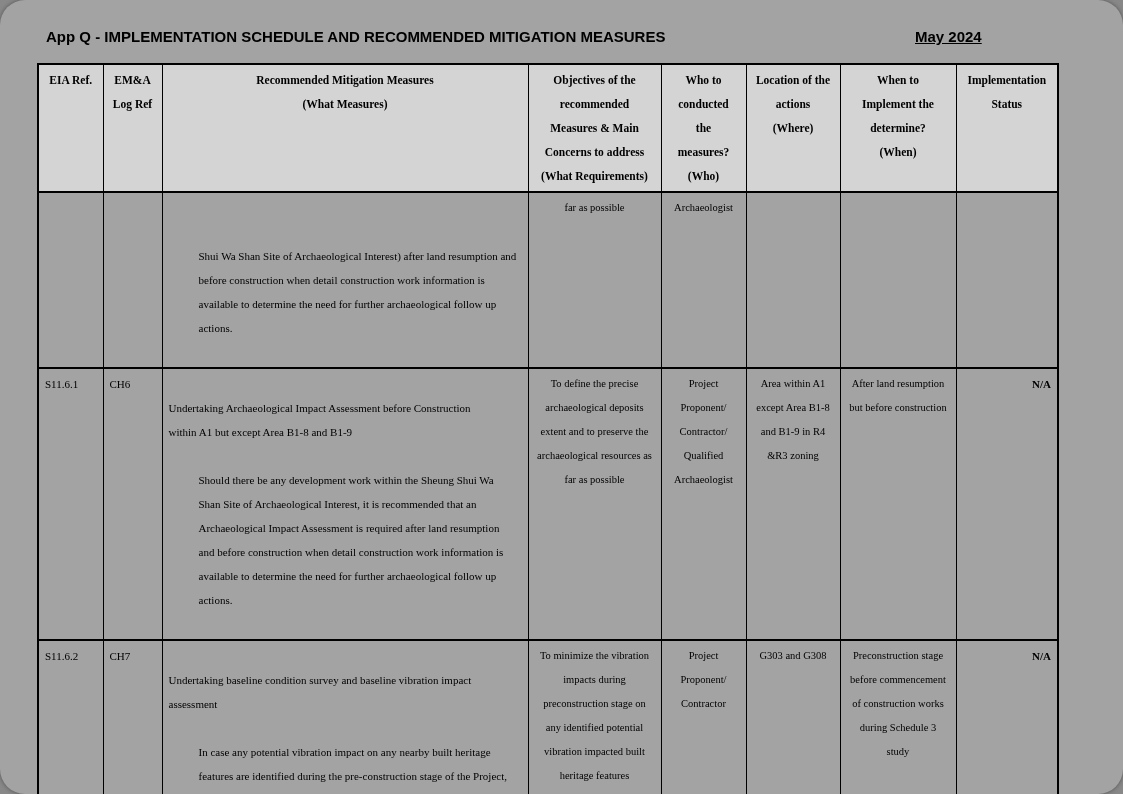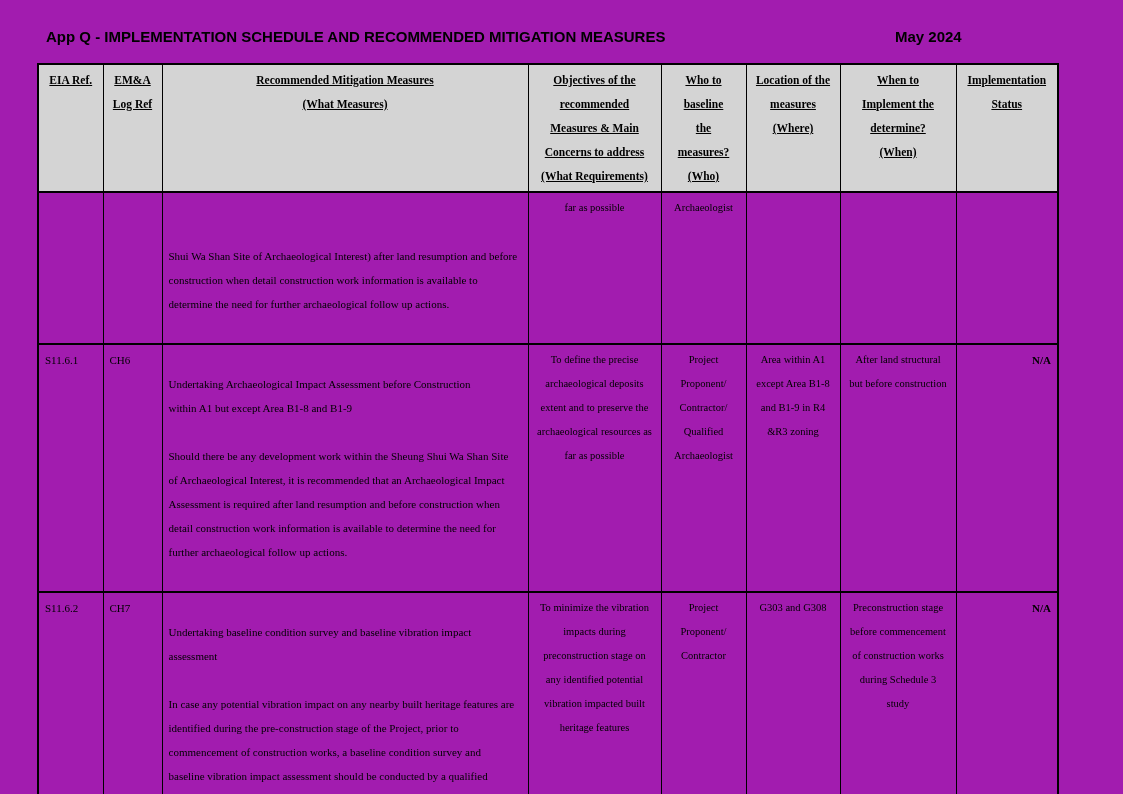--- a/index.html
+++ b/index.html
@@ -1,32 +1,33 @@
 <!DOCTYPE html>
 <html><head>
 <meta charset="utf-8">
 <style>
   html,body{margin:0;padding:0;background:#888;}
   .page{
     position:relative;
     width:1123px;height:794px;
-    background:#a21caf;
+    background:#a3a3a3;
     font-family:"Liberation Serif", serif;
     color:#000;
     overflow:hidden;
     box-shadow:0 0 4px rgba(0,0,0,.4);
+    border-radius:25px;
   }
   .doc-header{
     position:absolute;top:28px;left:46px;right:46px;
     font-family:"Liberation Sans", sans-serif;
     font-weight:bold;font-size:15px;line-height:18px;
     white-space:nowrap;
   }
   .doc-title{position:absolute;left:0;top:0;}
-  .doc-date{position:absolute;left:849px;top:0;}
+  .doc-date{position:absolute;left:869px;top:0;text-decoration:underline;}
   table.schedule-table{
     position:absolute;left:37px;top:63px;
     width:1020px;
     border-collapse:collapse;
     table-layout:fixed;
     border:2px solid #000;
   }
   .schedule-table th,.schedule-table td{
     border:1px solid #000;
     border-bottom-width:2px;
@@ -35,30 +36,30 @@
     line-height:24px;
     white-space:pre-line;
     overflow:hidden;
   }
   .schedule-table th{
     background:#d4d4d4;
     font-weight:bold;
     font-size:11.5px;
     text-align:center;
   }
-  tr.r-head{height:119px;text-decoration:underline;}
+  tr.r-head{height:119px;}
   tr.r0{height:123px;}
   tr.r1{height:168px;}
   tr.r2{height:240px;}
   td.c-eia,td.c-log{font-size:11px;text-align:left;}
   td.c-measures{font-size:11px;text-align:left;padding-right:10px;}
   td.c-obj,td.c-who,td.c-loc,td.c-when{font-size:10.5px;text-align:center;margin-top:36px;}
   td.c-status{font-size:11px;text-align:right;font-weight:bold;}
   .measure-title{display:block;}
-  .measure-body{display:block;}
+  .measure-body{display:block;margin-left:30px;}
   .page-number{
     position:absolute;left:0;right:0;top:721px;
     text-align:center;
     font-size:12px;
     font-family:"Liberation Serif", serif;
   }
 </style>
 </head>
 <body>
 
@@ -86,26 +87,26 @@
         <th>EM&amp;A
 Log Ref</th>
         <th>Recommended Mitigation Measures
 (What Measures)</th>
         <th>Objectives of the
 recommended
 Measures &amp; Main
 Concerns to address
 (What Requirements)</th>
         <th>Who to
-baseline
+conducted
 the
 measures?
 (Who)</th>
         <th>Location of the
-measures
+actions
 (Where)</th>
         <th>When to
 Implement the
 determine?
 (When)</th>
         <th>Implementation
 Status</th>
       </tr>
     </thead>
     <tbody>
@@ -137,21 +138,21 @@
 far as possible</td>
         <td class="c-who">Project
 Proponent/
 Contractor/
 Qualified
 Archaeologist</td>
         <td class="c-loc">Area within A1
 except Area B1-8
 and B1-9 in R4
 &amp;R3 zoning</td>
-        <td class="c-when">After land structural
+        <td class="c-when">After land resumption
 but before construction</td>
         <td class="c-status">N/A</td>
       </tr>
       <tr class="r2">
         <td class="c-eia">S11.6.2</td>
         <td class="c-log">CH7</td>
         <td class="c-measures">
           <span class="measure-title">Undertaking baseline condition survey and baseline vibration impact
 assessment</span>
           <span class="measure-body">In case any potential vibration impact on any nearby built heritage features are identified during the pre-construction stage of the Project, prior to commencement of construction works, a baseline condition survey and baseline vibration impact assessment should be conducted by a qualified building surveyor or a qualified structural engineer to define the vibration limit (a vibration limit at 7.5mm/s could be adopted for graded historic buildings) and to evaluate if construction vibration monitoring and structural strengthening measures are required during</span>

